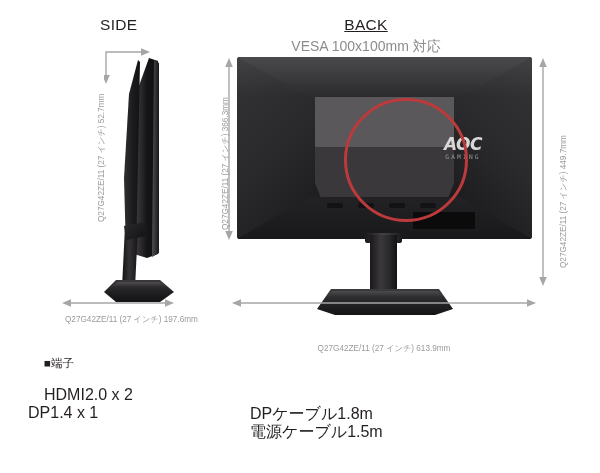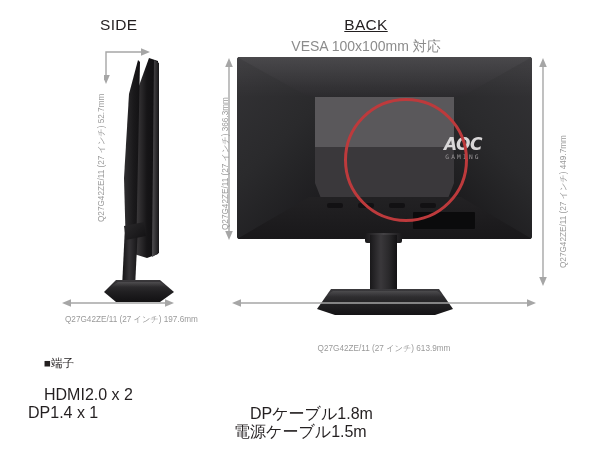--- a/index.html
+++ b/index.html
@@ -180,15 +180,15 @@
     <polygon points="0,5 9,1.2 9,8.8" fill="#a6a6a6"></polygon>
     <polygon points="304,5 295,1.2 295,8.8" fill="#a6a6a6"></polygon>
   </svg>
   <div class="dimlbl" style="left:384px;top:314px;transform:translateX(-50%);margin-top:29px;">Q27G42ZE/11 (27 インチ) 613.9mm</div>
 
   <div class="blkhead" style="left:44px;top:356px;">■端子</div>
   <div class="blkline" style="left:44px;top:386px;">HDMI2.0 x 2</div>
   <div class="blkline" style="left:28px;top:404px;">DP1.4 x 1</div>
 
   <div class="blkline" style="left:250px;top:404px;">DPケーブル1.8m</div>
-  <div class="blkline" style="left:234px;top:422px;">電源ケーブル1.5m</div>
+  <div class="blkline" style="left:250px;top:422px;">電源ケーブル1.5m</div>
 
 </div>
 
 </body></html>

